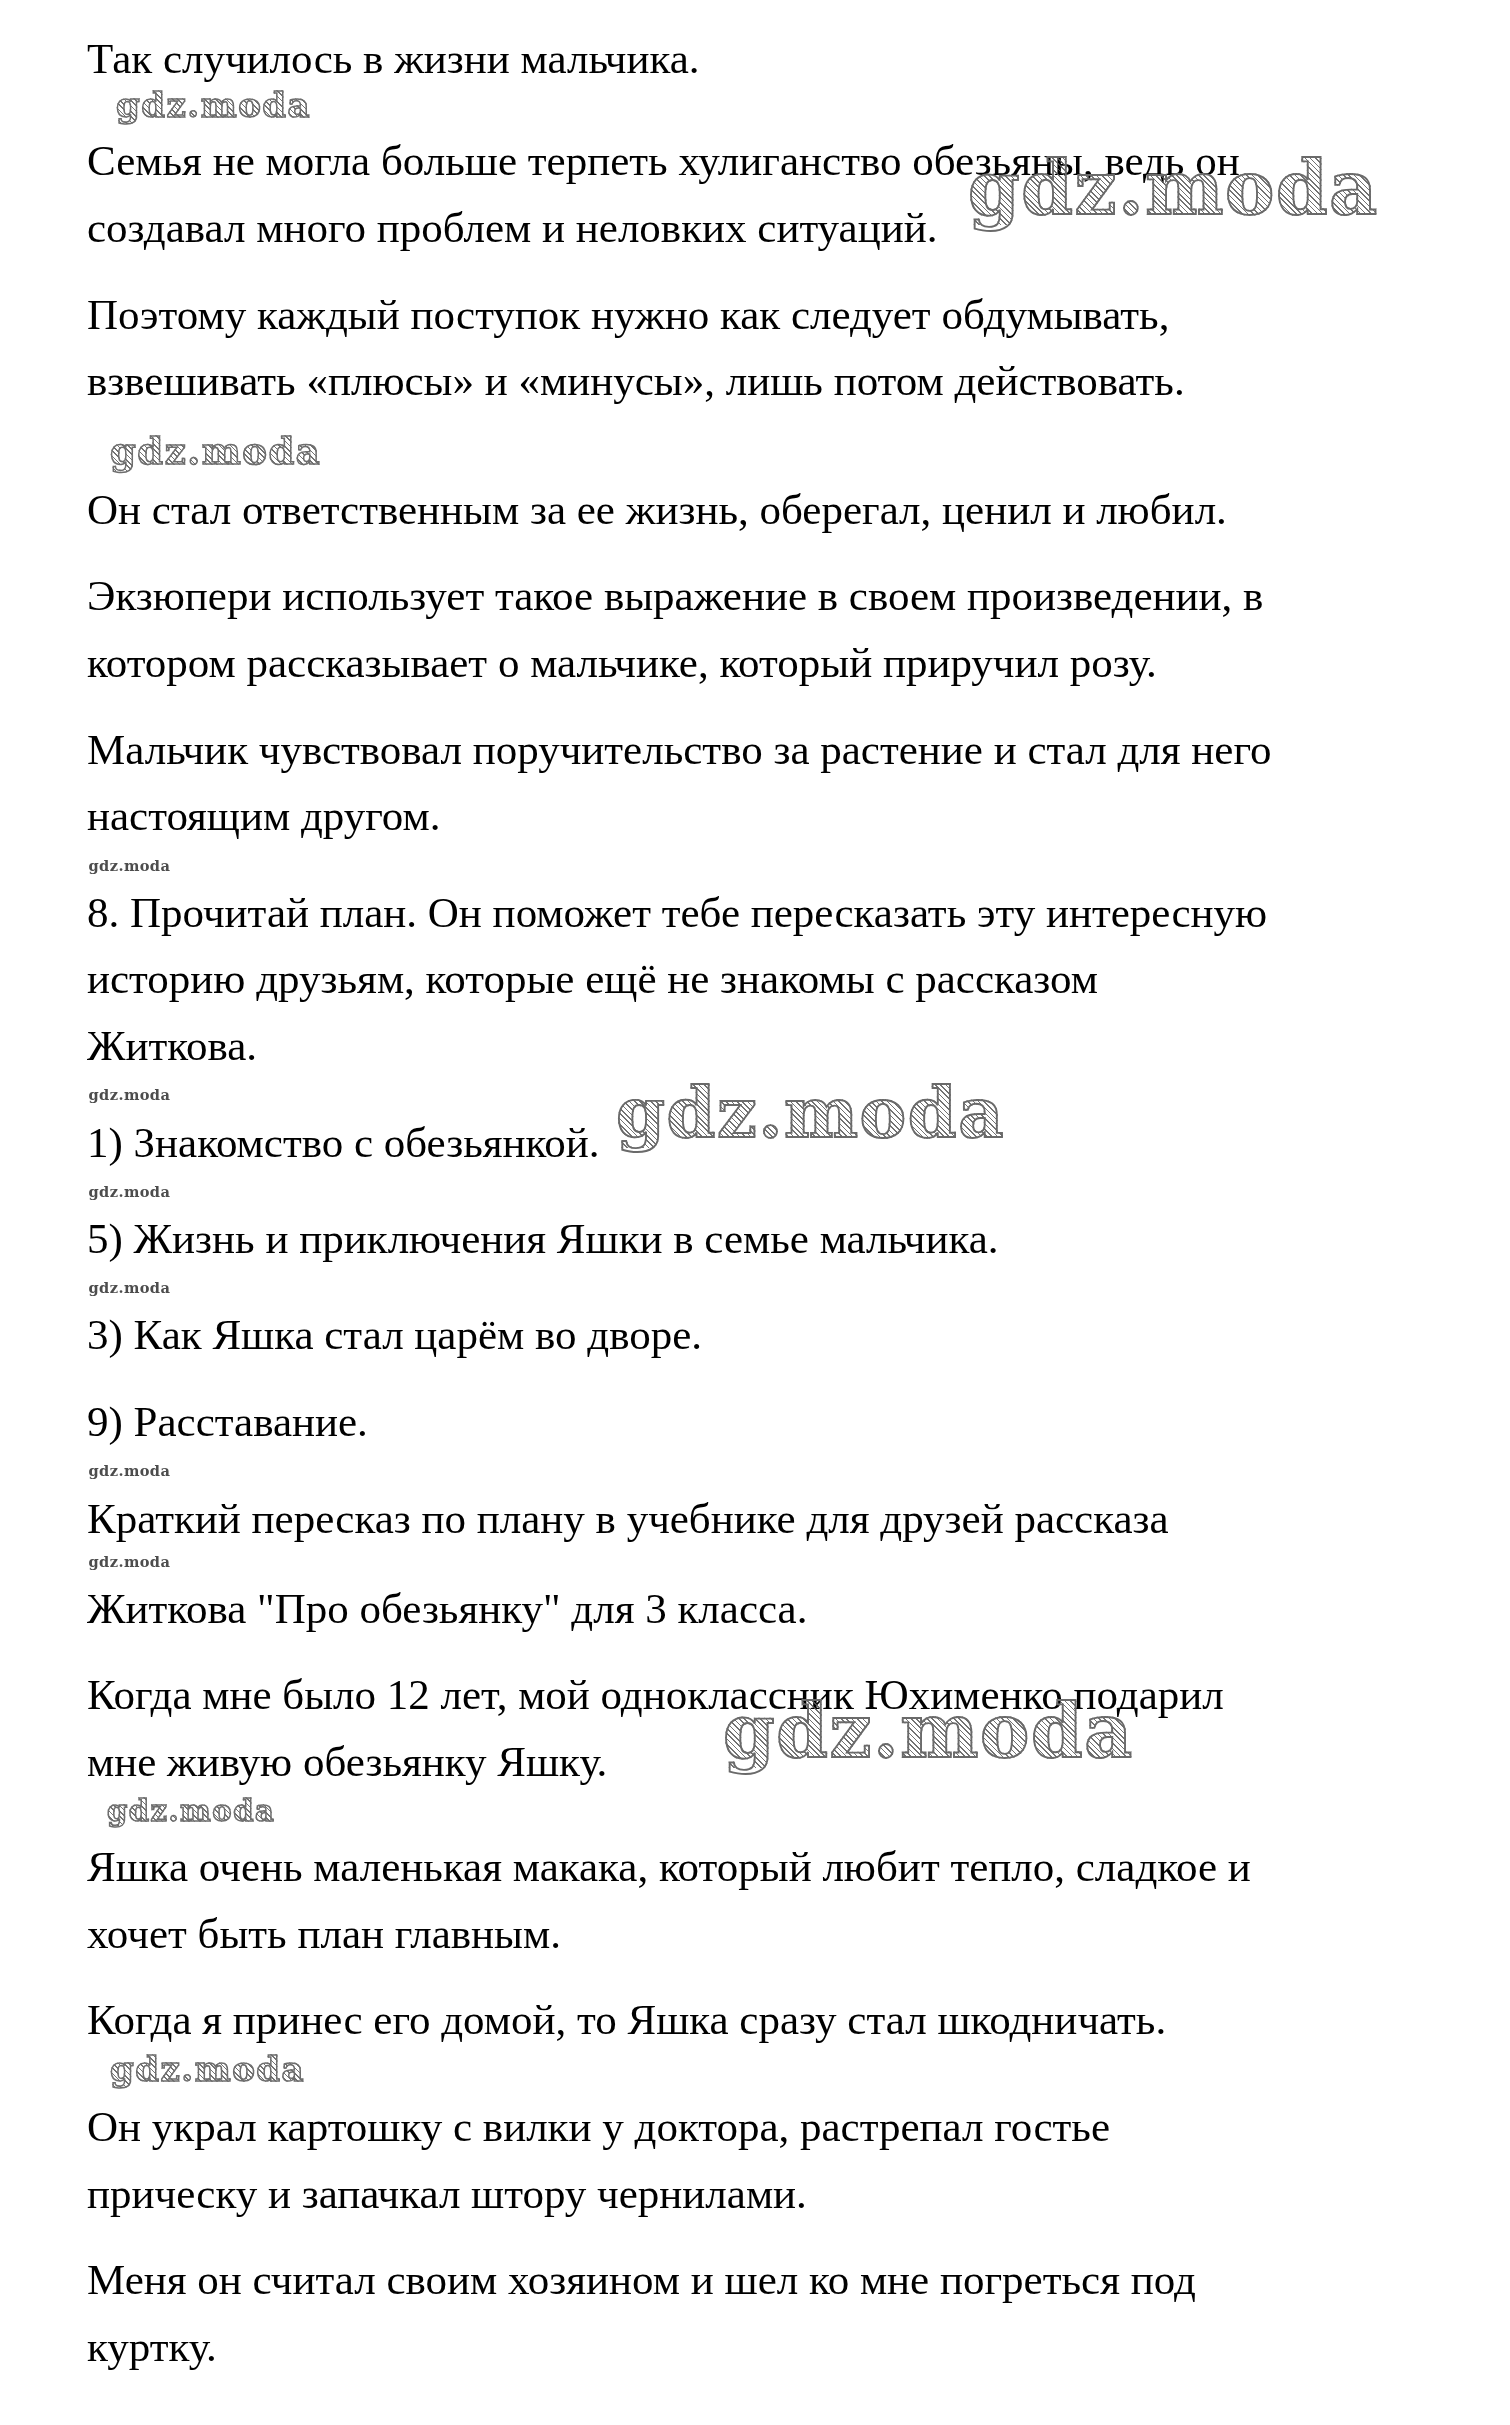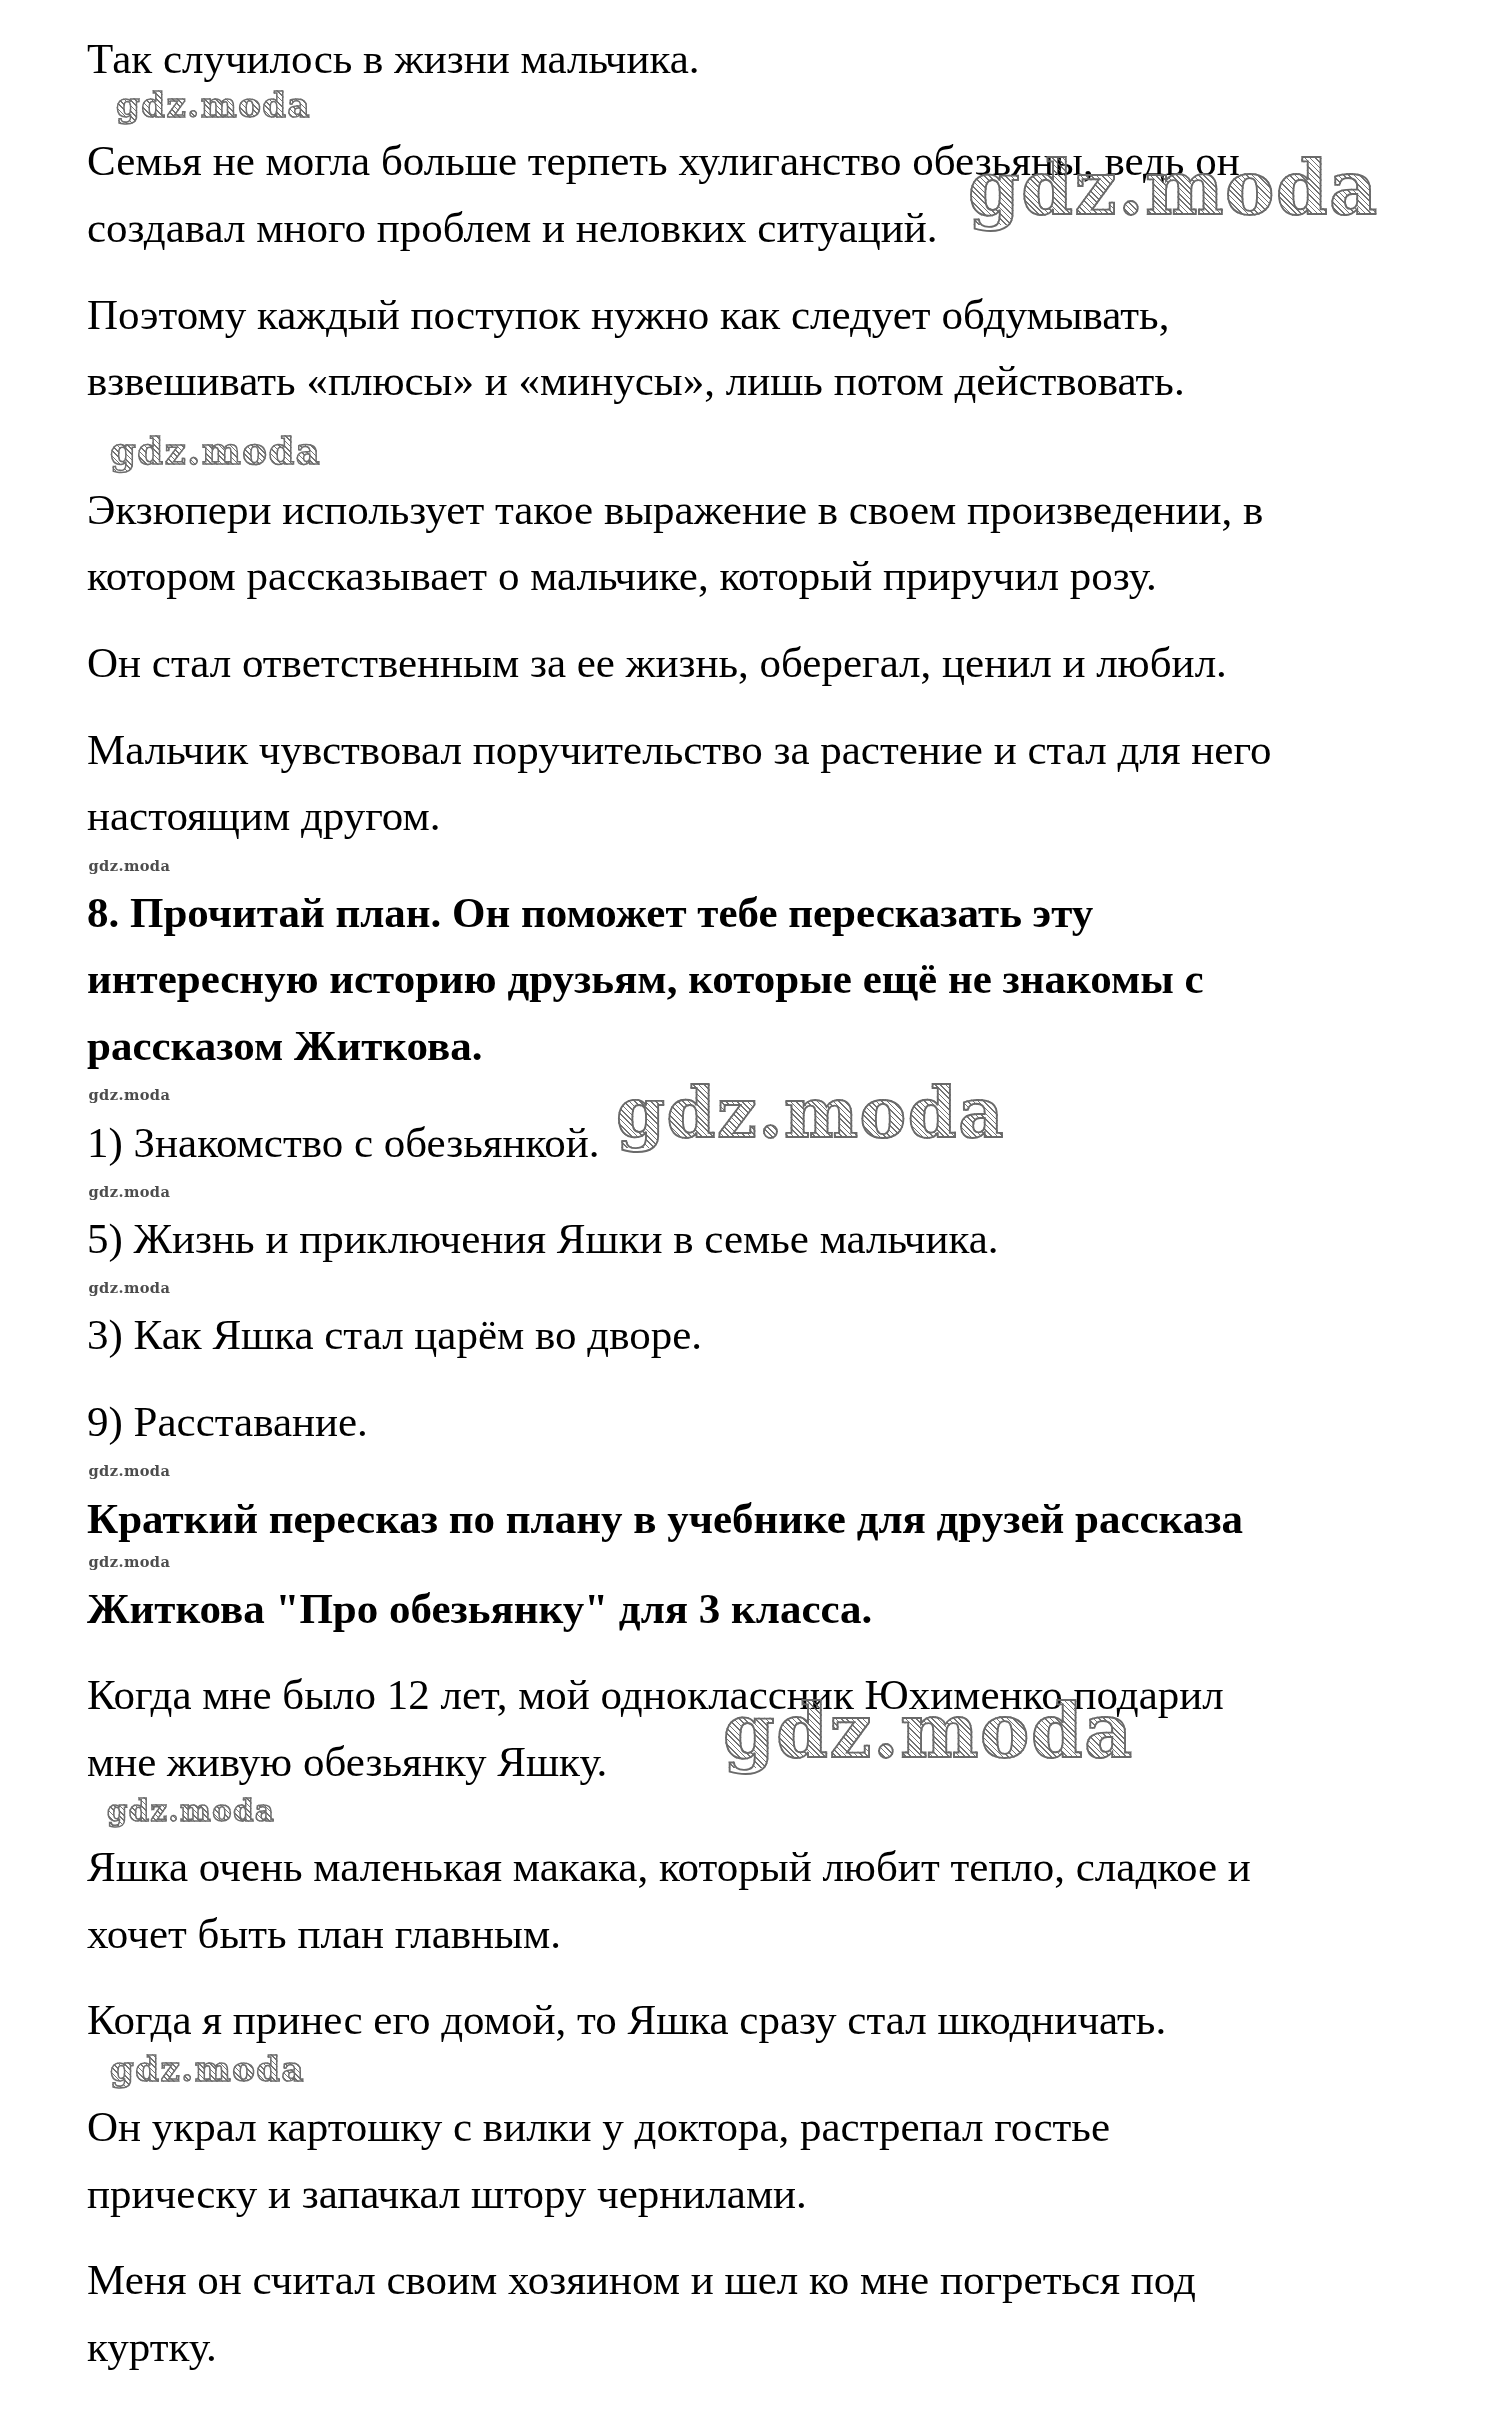--- a/index.html
+++ b/index.html
@@ -22,21 +22,21 @@
     padding: 26px 100px 46px 87px;
     font-size: 43px;
     line-height: 1.55;
   }
   p {
     margin: 0 0 20px 0;
     position: relative;
   }
   p.mb-sm { margin-bottom: 7.7px; }
   p.mb-0  { margin-bottom: 1.5px; }
-  .bold { font-weight: bold; }
+  .bold { font-weight: normal; }
 
   
   .wm {
     font-family: "DejaVu Serif", serif;
     font-weight: bold;
     letter-spacing: 1.5px;
     white-space: nowrap;
     user-select: none;
   }
   .wm-outline {
@@ -89,23 +89,23 @@
   <p>
     <span>Семья не могла больше терпеть хулиганство обезьяны, ведь он создавал много проблем и неловких ситуаций.</span>
     <span class="wm wm-outline wm-big" style="left:881px; top:23px;">gdz.moda</span>
   </p>
 
   <p><span>Поэтому каждый поступок нужно как следует обдумывать, взвешивать «плюсы» и «минусы», лишь потом действовать.</span></p>
 
 
   <span class="wm wm-outline wm-med">gdz.moda</span>
 
+  <p><span>Он стал ответственным за ее жизнь, оберегал, ценил и любил.</span></p>
+
   <p><span>Экзюпери использует такое выражение в своем произведении, в котором рассказывает о мальчике, который приручил розу.</span></p>
-
-  <p><span>Он стал ответственным за ее жизнь, оберегал, ценил и любил.</span></p>
 
   <p class="mb-sm"><span>Мальчик чувствовал поручительство за растение и стал для него настоящим другом.</span></p>
 
   <span class="wm wm-tiny">gdz.moda</span>
 
   <p class="bold mb-sm"><span>8. Прочитай план. Он поможет тебе пересказать эту интересную историю друзьям, которые ещё не знакомы с рассказом Житкова.</span></p>
 
   <span class="wm wm-tiny">gdz.moda</span>
 
   <p class="mb-sm">

